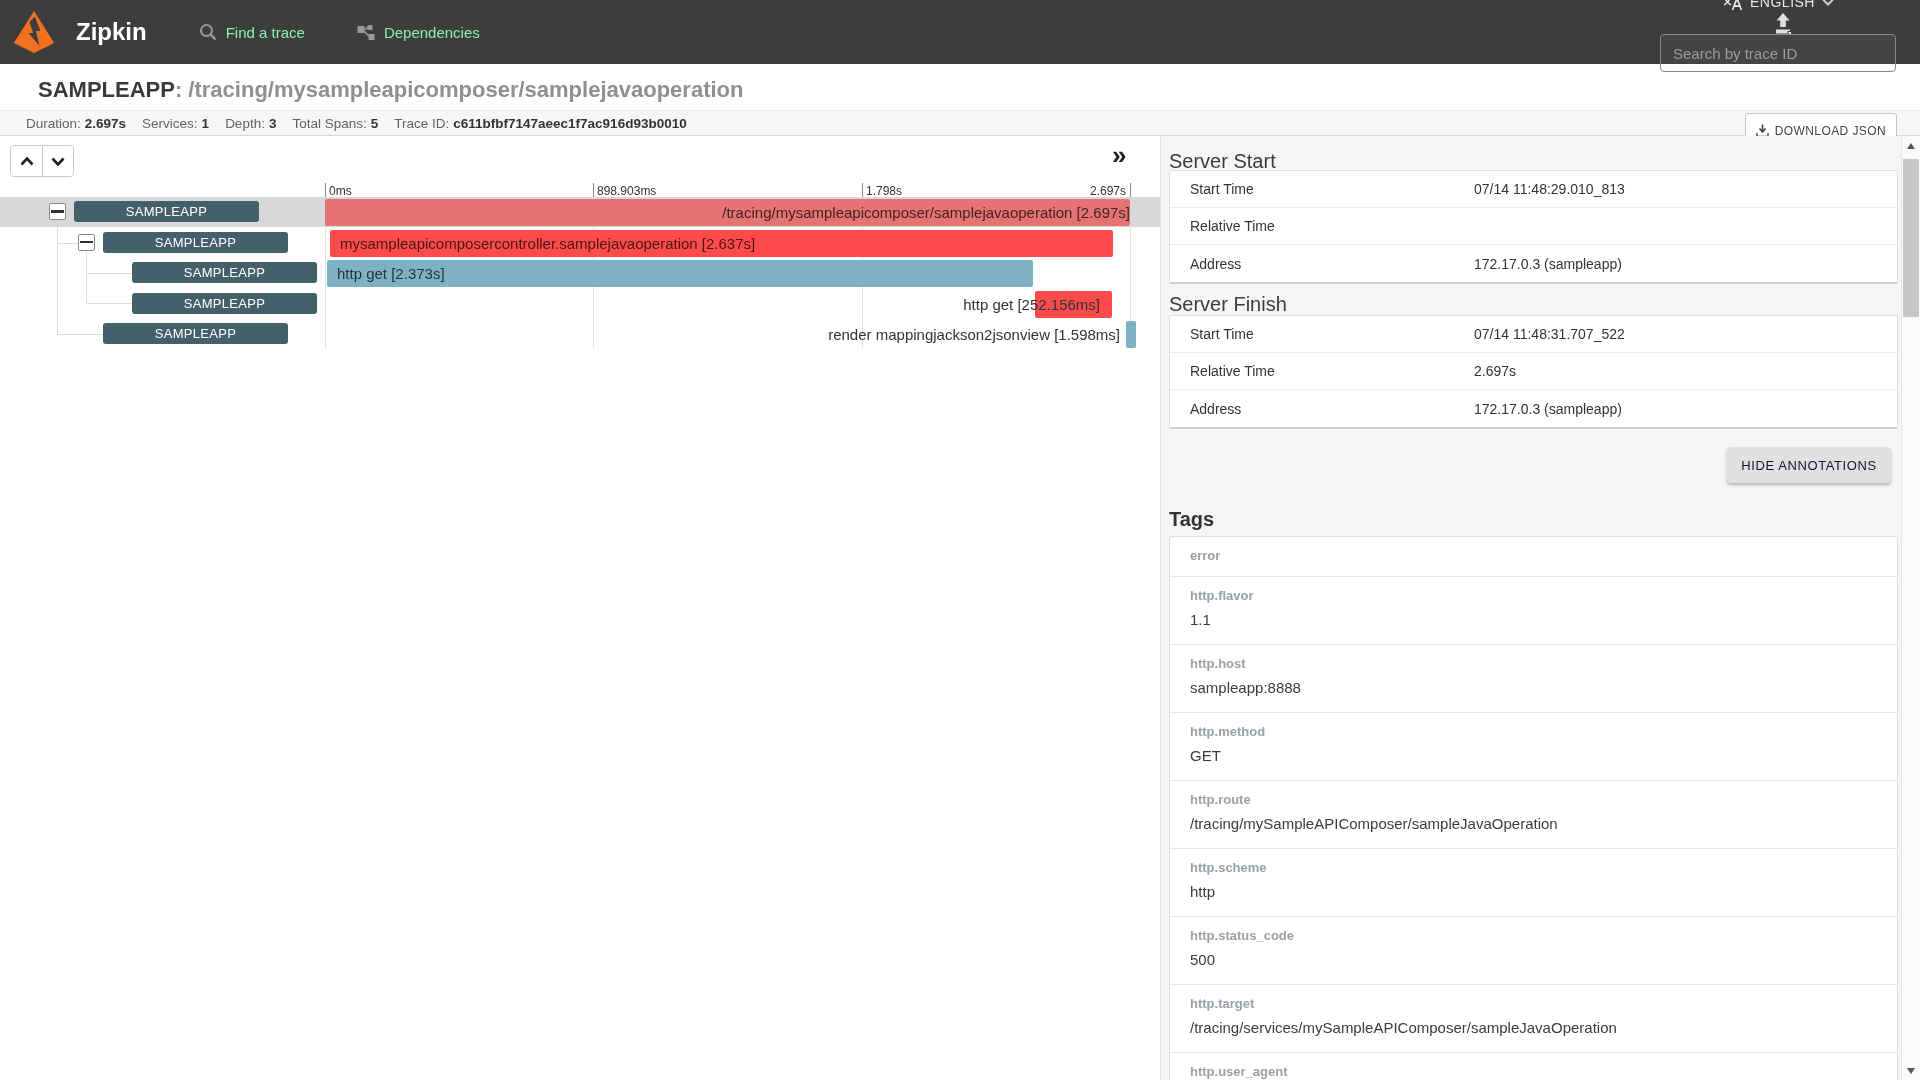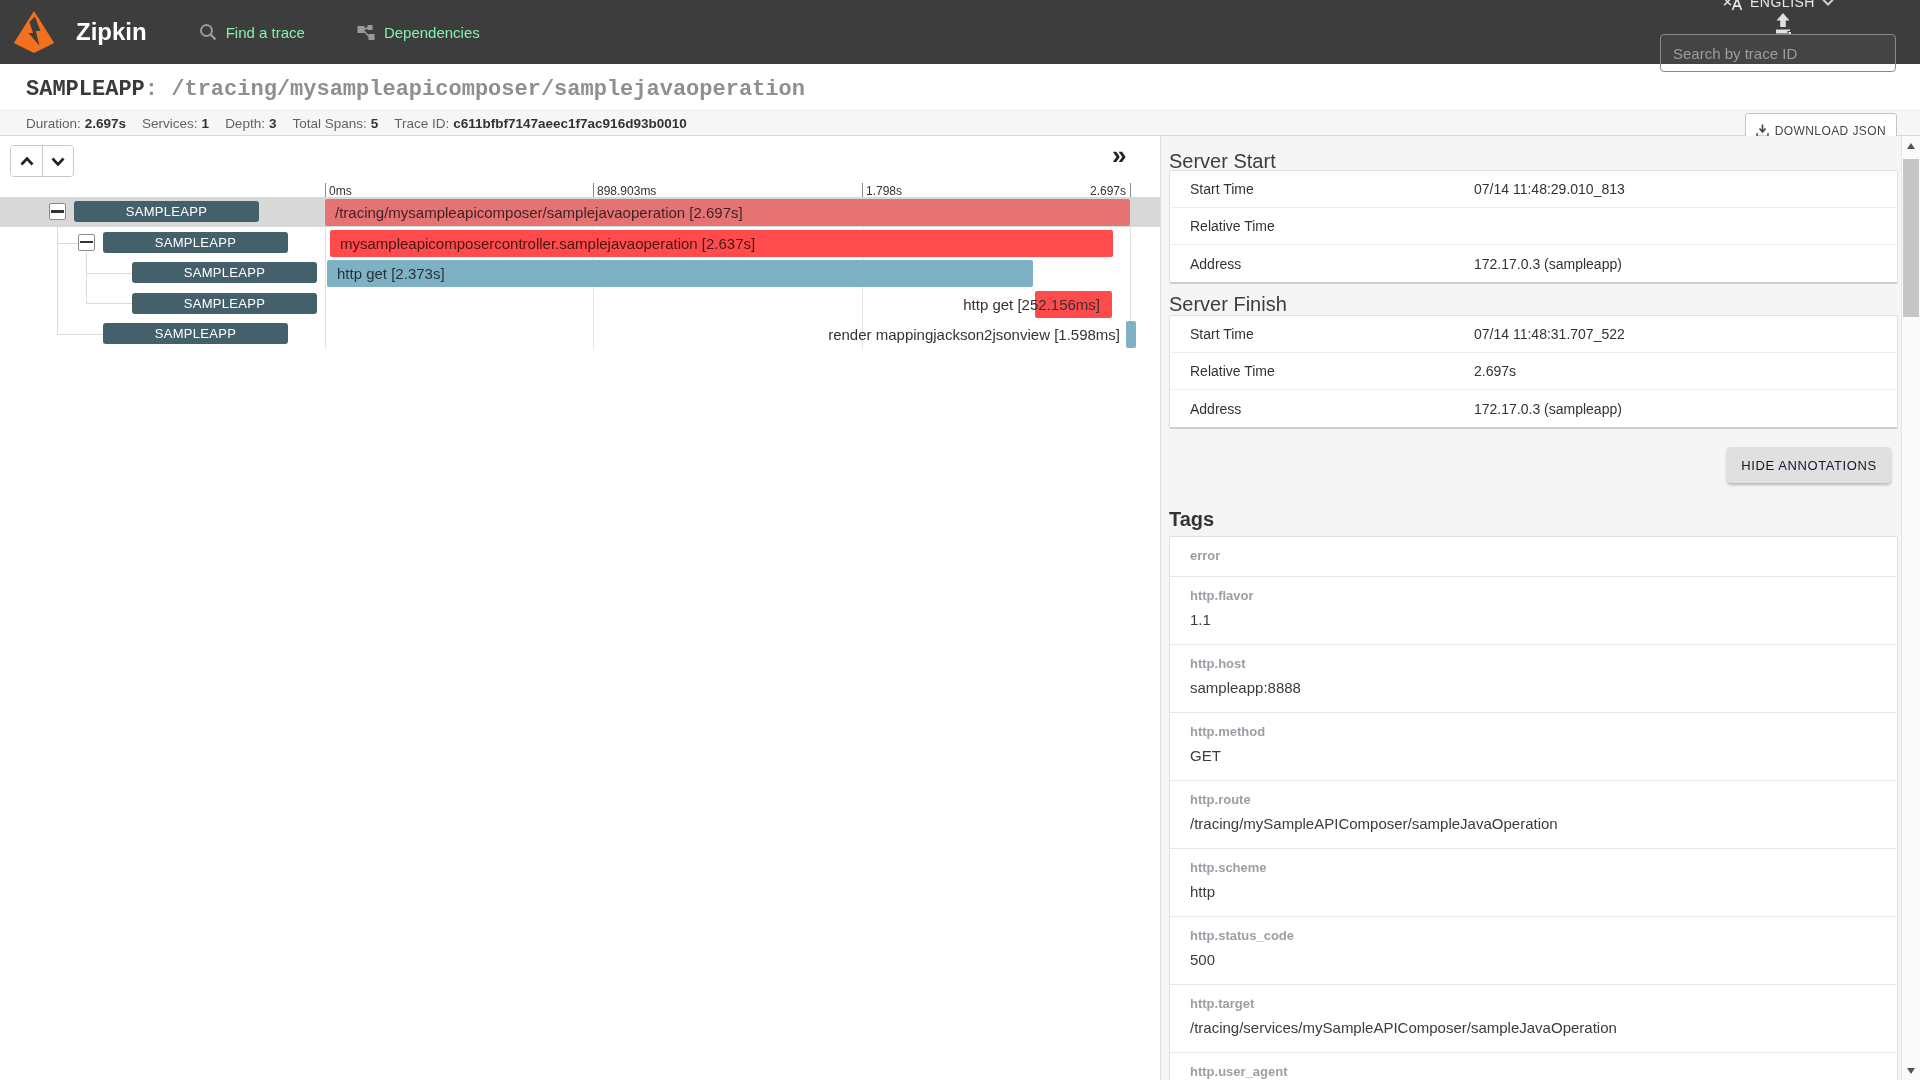--- a/index.html
+++ b/index.html
@@ -16,21 +16,21 @@
   .nav-right { margin-left:auto; display:flex; align-items:center; margin-right:24px;flex-direction:column; }
   .lang { display:flex; align-items:center; gap:7px; color:#e8e8e8; font-size:14px;
     letter-spacing:0.5px; cursor:pointer; }
   .upload-btn { margin-left:38px; margin-right:28px; cursor:pointer; display:flex; }
   .trace-search { width:236px; height:38px; background:rgba(255,255,255,0.04);
     border:1px solid #8a8a8a; border-radius:4px; color:#ddd; font-size:15px;
     padding:0 12px; outline:none; font-family:"Liberation Sans",sans-serif; }
   .trace-search::placeholder { color:#9d9d9d; }
 
   
-  .trace-header { position:absolute; left:0; top:64px; width:1641px; height:46px; background:#fff;font-family:Liberation Mono, monospace; }
+  .trace-header { position:absolute; left:12px; top:64px; width:1641px; height:46px; background:#fff; }
   .trace-title { padding:13px 0 0 26px; font-size:22px; }
   .trace-title .svc { color:#3a3a3a; }
   .trace-title .op { color:#8f8f8f; }
 
   .summary-bar { position:absolute; left:0; top:110px; width:1920px; height:26px;
     background:#f6f6f6; border-top:1px solid #ececec; border-bottom:1px solid #d8d8d8;
     display:flex; align-items:center; padding-left:26px; font-size:13.5px; color:#5f6368; }
   .stat { margin-right:16px; white-space:nowrap; }
   .stat b { color:#333; margin-left:4px; }
   .dl-btn { position:absolute; right:23px; top:2px; height:21px; display:flex; align-items:center;
@@ -213,21 +213,21 @@
       <div class="tick-label" style="left: 597px;">898.903ms</div>
       <div class="tick-mark" style="left: 862px;"></div>
       <div class="grid-line" style="left: 862px;"></div>
       <div class="tick-label" style="left: 866px;">1.798s</div>
       <div class="tick-mark" style="left: 1130px;"></div>
       <div class="grid-line" style="left: 1130px;"></div>
       <div class="tick-label" style="right: 34px;">2.697s</div>
       <div class="trace-row selected" style="top: 61px;">
         <div class="toggle" style="left: 49px;"></div>
         <div class="badge" style="left: 74px; background: rgb(68, 96, 107);">SAMPLEAPP</div>
-        <div class="bar" style="left: 325px; width: 805px; background: rgb(229, 115, 115);">/tracing/mysampleapicomposer/samplejavaoperation [2.697s]</div>
+        <div class="bar" style="left: 325px; width: 805px; background: rgb(229, 115, 115); text-align: right;">/tracing/mysampleapicomposer/samplejavaoperation [2.697s]</div>
       </div>
       <div class="trace-row" style="top: 91.5px;">
         <div class="toggle" style="left: 78px;"></div>
         <div class="badge" style="left: 103px; background: rgb(68, 96, 107);">SAMPLEAPP</div>
         <div class="bar" style="left: 330px; width: 783px; background: rgb(255, 75, 75);">mysampleapicomposercontroller.samplejavaoperation [2.637s]</div>
       </div>
       <div class="trace-row" style="top: 122px;">
         <div class="badge" style="left: 132px; background: rgb(68, 96, 107);">SAMPLEAPP</div>
         <div class="bar" style="left: 327px; width: 706px; background: rgb(127, 177, 196);">http get [2.373s]</div>
       </div>

